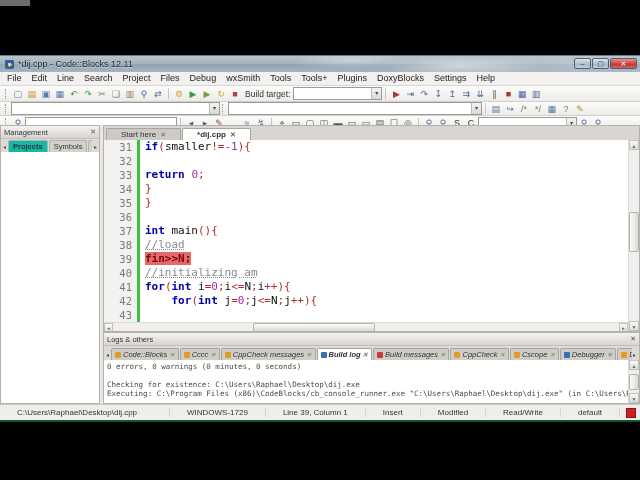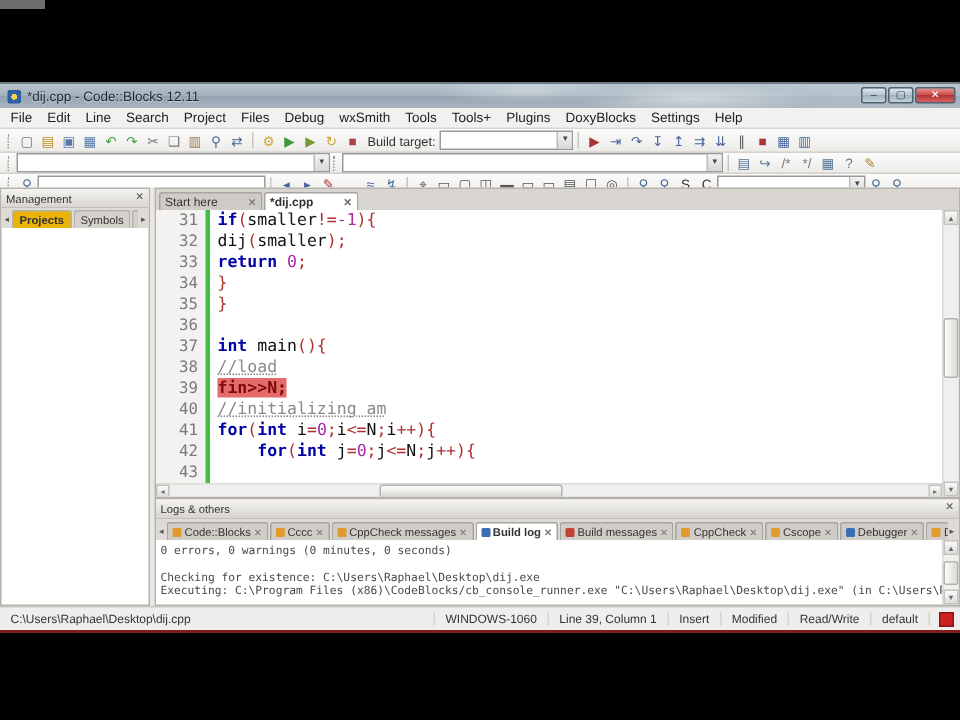--- a/index.html
+++ b/index.html
@@ -1,21 +1,21 @@
 <!DOCTYPE html>
 <html><head>
 <meta charset="utf-8">
 <style>
   html,body{margin:0;padding:0;}
   body{width:640px;height:480px;background:#000;position:relative;overflow:hidden;
        font-family:"Liberation Sans",sans-serif;-webkit-font-smoothing:antialiased;}
   .abs{position:absolute;}
   
   #win{position:absolute;left:0;top:55px;width:640px;height:367px;
-       border-bottom:2px solid #7f1d1d;background:#e9e7e3;box-sizing:border-box;}
+       border-bottom:2px solid #14532d;background:#e9e7e3;box-sizing:border-box;}
   .titlebar{height:16px;position:relative;overflow:hidden;display:flex;align-items:center;
     background:
       radial-gradient(ellipse 120px 14px at 72% 60%, rgba(255,255,255,.55), transparent 70%),
       radial-gradient(ellipse 90px 12px at 55% 30%, rgba(235,240,245,.45), transparent 70%),
       radial-gradient(ellipse 150px 16px at 90% 50%, rgba(210,220,228,.5), transparent 75%),
       linear-gradient(180deg,#b9c5cd 0%,#a2b1bc 48%,#93a3b0 52%,#a8b5bf 100%);
     border-top:1px solid #6d7d8b;}
   .app-icon{width:9px;height:9px;margin:0 4px 0 5px;border-radius:2px;
     background:radial-gradient(circle at 50% 50%, #f7d24a 0 2px, #2d5fa8 2px 5px, #1c3e74 5px);}
   .title-text{font-size:9px;color:#1c2730;text-shadow:0 1px 1px rgba(255,255,255,.6);}
@@ -45,31 +45,31 @@
   #main{position:absolute;left:0;top:70px;width:640px;height:279px;display:flex;}
   #leftcol{width:100px;display:flex;flex-direction:column;background:#fff;border:1px solid #b5b2ac;box-sizing:border-box;}
   .caption{height:12px;background:linear-gradient(#f4f3f1,#d8d5d0);border-bottom:1px solid #c2bfba;
            display:flex;align-items:center;justify-content:space-between;padding:0 3px;}
   .caption .cap-t{font-size:7.5px;color:#333;}
   .caption .cap-x{font-size:7px;color:#555;line-height:8px;}
   .mgmt-tabs{height:13px;background:#dedbd6;display:flex;align-items:flex-end;font-size:7.5px;color:#333;}
   .mgmt-arrow{font-size:6px;padding:0 2px 2px 2px;color:#555;}
   .mtab{padding:1px 4px;border:1px solid #b5b2ac;border-bottom:none;background:#d4d1cc;
         border-radius:2px 2px 0 0;margin-right:1px;white-space:nowrap;}
-  .mtab.active{background:#eab308;font-weight:bold;}
+  .mtab.active{background:#14b8a6;font-weight:bold;}
   .tree{flex:1;background:#fff;padding:3px 2px;}
   .tree-item{display:flex;align-items:center;gap:3px;font-size:8.5px;color:#222;}
   .ws-icon{width:7px;height:7px;border-radius:50%;background:radial-gradient(circle at 35% 35%,#9fc4ef,#3b6fb5 70%);}
   .vsplit{width:3px;background:#e9e7e3;}
   #rightcol{flex:1;display:flex;flex-direction:column;min-width:0;}
   
   #editor{height:207px;display:flex;flex-direction:column;border:1px solid #b5b2ac;box-sizing:border-box;background:#fff;}
   .etabs{height:14px;background:#d9d6d1;display:flex;align-items:flex-end;padding-left:2px;flex:0 0 auto;}
-  .etab{display:flex;align-items:center;gap:20px;font-size:8px;color:#333;background:#cecbc6;
-        border:1px solid #a8a5a0;border-bottom:none;border-radius:2px 2px 0 0;padding:1px 3px;margin-right:1px;}
+  .etab{display:flex;align-items:center;gap:4px;font-size:8px;color:#333;background:#cecbc6;
+        border:1px solid #a8a5a0;border-bottom:none;border-radius:2px 2px 0 0;padding:1px 14px;margin-right:1px;}
   .etab.active{background:#fff;font-weight:bold;}
   .etab .tx{font-size:7px;color:#666;}
   .ed-body{flex:1;display:flex;min-height:0;}
   #code-scroll{flex:1;display:flex;flex-direction:column;overflow:hidden;}
   .cl{display:flex;height:14px;flex:0 0 auto;}
   .ln{width:28px;text-align:right;padding-right:5px;background:#f3f2f0;color:#7a7a7a;
       font:10.5px "DejaVu Sans Mono",monospace;line-height:14px;flex:0 0 auto;}
   .chg{width:3px;background:#3fbf3f;flex:0 0 auto;}
   .lc{font:11px/14px "DejaVu Sans Mono",monospace;white-space:pre;padding-left:5px;color:#111;}
   .sg-k{color:#0000a8;font-weight:bold;}
@@ -88,32 +88,32 @@
   .vthumb{width:8px;background:linear-gradient(90deg,#fdfdfd,#d9d8d5);border:1px solid #b5b3af;border-radius:2px;}
   .hscroll{height:9px;background:#f0efed;border-top:1px solid #dcdad6;display:flex;align-items:center;flex:0 0 auto;}
   .hbtn{width:9px;height:9px;font-size:5px;line-height:9px;text-align:center;color:#666;
         background:linear-gradient(#fafafa,#dcdcda);border:1px solid #c4c2be;box-sizing:border-box;}
   .hthumb{height:7px;background:linear-gradient(#fdfdfd,#d9d8d5);border:1px solid #b5b3af;border-radius:2px;}
   
   #logs{height:72px;border:1px solid #b5b2ac;box-sizing:border-box;background:#fff;display:flex;flex-direction:column;}
   .ltabs{height:14px;background:#dedbd6;display:flex;align-items:flex-end;overflow:hidden;padding:0 1px;flex:0 0 auto;}
   .ltab{display:flex;align-items:center;gap:2px;font-size:7.5px;color:#333;background:#d0cdc8;
         border:1px solid #a8a5a0;border-bottom:none;border-radius:2px 2px 0 0;
-        padding:1px 3px;margin-right:1px;white-space:nowrap;}
+        padding:1px 3px;margin-right:1px;white-space:nowrap;font-style:italic;}
   .ltab.active{background:#fff;font-weight:bold;}
   .ltab .lic{width:6px;height:6px;border-radius:1px;flex:0 0 auto;}
   .ltab .tx{font-size:6.5px;color:#777;}
   .larrow{font-size:6px;color:#555;padding:0 2px 2px 1px;}
   .log-body{flex:1;display:flex;min-height:0;}
   #log-lines{flex:1;padding:2px 3px;overflow:hidden;}
   .lg{font:7.5px/9px "DejaVu Sans Mono",monospace;color:#4a4a4a;white-space:nowrap;}
   
   #statusbar{position:absolute;left:0;top:349px;width:640px;height:15px;background:#efeeec;
              border-top:1px solid #c9c7c2;display:flex;align-items:center;font-size:8px;color:#333;}
-  .st{padding:0 7px;border-right:1px solid #d6d4d0;white-space:nowrap;overflow:hidden;}
+  .st{padding:0 17px;border-right:1px solid #d6d4d0;white-space:nowrap;overflow:hidden;}
   .st:first-child{flex:1;border-left:none;}
   .rec{width:8px;height:8px;background:#cf2020;border:1px solid #8c1414;margin:0 4px 0 6px;}
   
   #lb-top{left:0;top:0;width:640px;height:55px;background:#000;}
   #lb-bot{left:0;top:422px;width:640px;height:58px;background:#000;}
   #top-sliver{left:0;top:0;width:30px;height:6px;background:#6d6d6d;}
 </style>
 </head>
 <body>
 
@@ -295,21 +295,20 @@
           <div id="code-scroll">
             <div id="code-lines">
                 <div class="cl">
                   <span class="ln">31</span>
                   <span class="chg"></span>
                   <span class="lc"><span class="sg-k">if</span><span class="sg-o">(</span><span class="sg-d">smaller</span><span class="sg-o">!=</span><span class="sg-n">-1</span><span class="sg-o">){</span></span>
                 </div>
                 <div class="cl">
                   <span class="ln">32</span>
                   <span class="chg"></span>
-                  <span class="lc"><span class="sg-d">dij</span><span class="sg-o">(</span><span class="sg-d">smaller</span><span class="sg-o">);</span></span>
                 </div>
                 <div class="cl">
                   <span class="ln">33</span>
                   <span class="chg"></span>
                   <span class="lc"><span class="sg-k">return</span><span class="sg-d"> </span><span class="sg-n">0</span><span class="sg-o">;</span></span>
                 </div>
                 <div class="cl">
                   <span class="ln">34</span>
                   <span class="chg"></span>
                   <span class="lc"><span class="sg-o">}</span></span>
@@ -451,21 +450,21 @@
             <span class="sbtn">▼</span>
           </div>
         </div>
       </div>
     </div>
   </div>
 
   <div id="statusbar">
     <span id="status-fields" style="display:flex;flex:1;align-items:center;min-width:0;">
         <span class="st">C:\Users\Raphael\Desktop\dij.cpp</span>
-        <span class="st">WINDOWS-1060</span>
+        <span class="st">WINDOWS-1729</span>
         <span class="st">Line 39, Column 1</span>
         <span class="st">Insert</span>
         <span class="st">Modified</span>
         <span class="st">Read/Write</span>
         <span class="st">default</span>
       </span>
     <span class="rec"></span>
   </div>
 </div>
 

